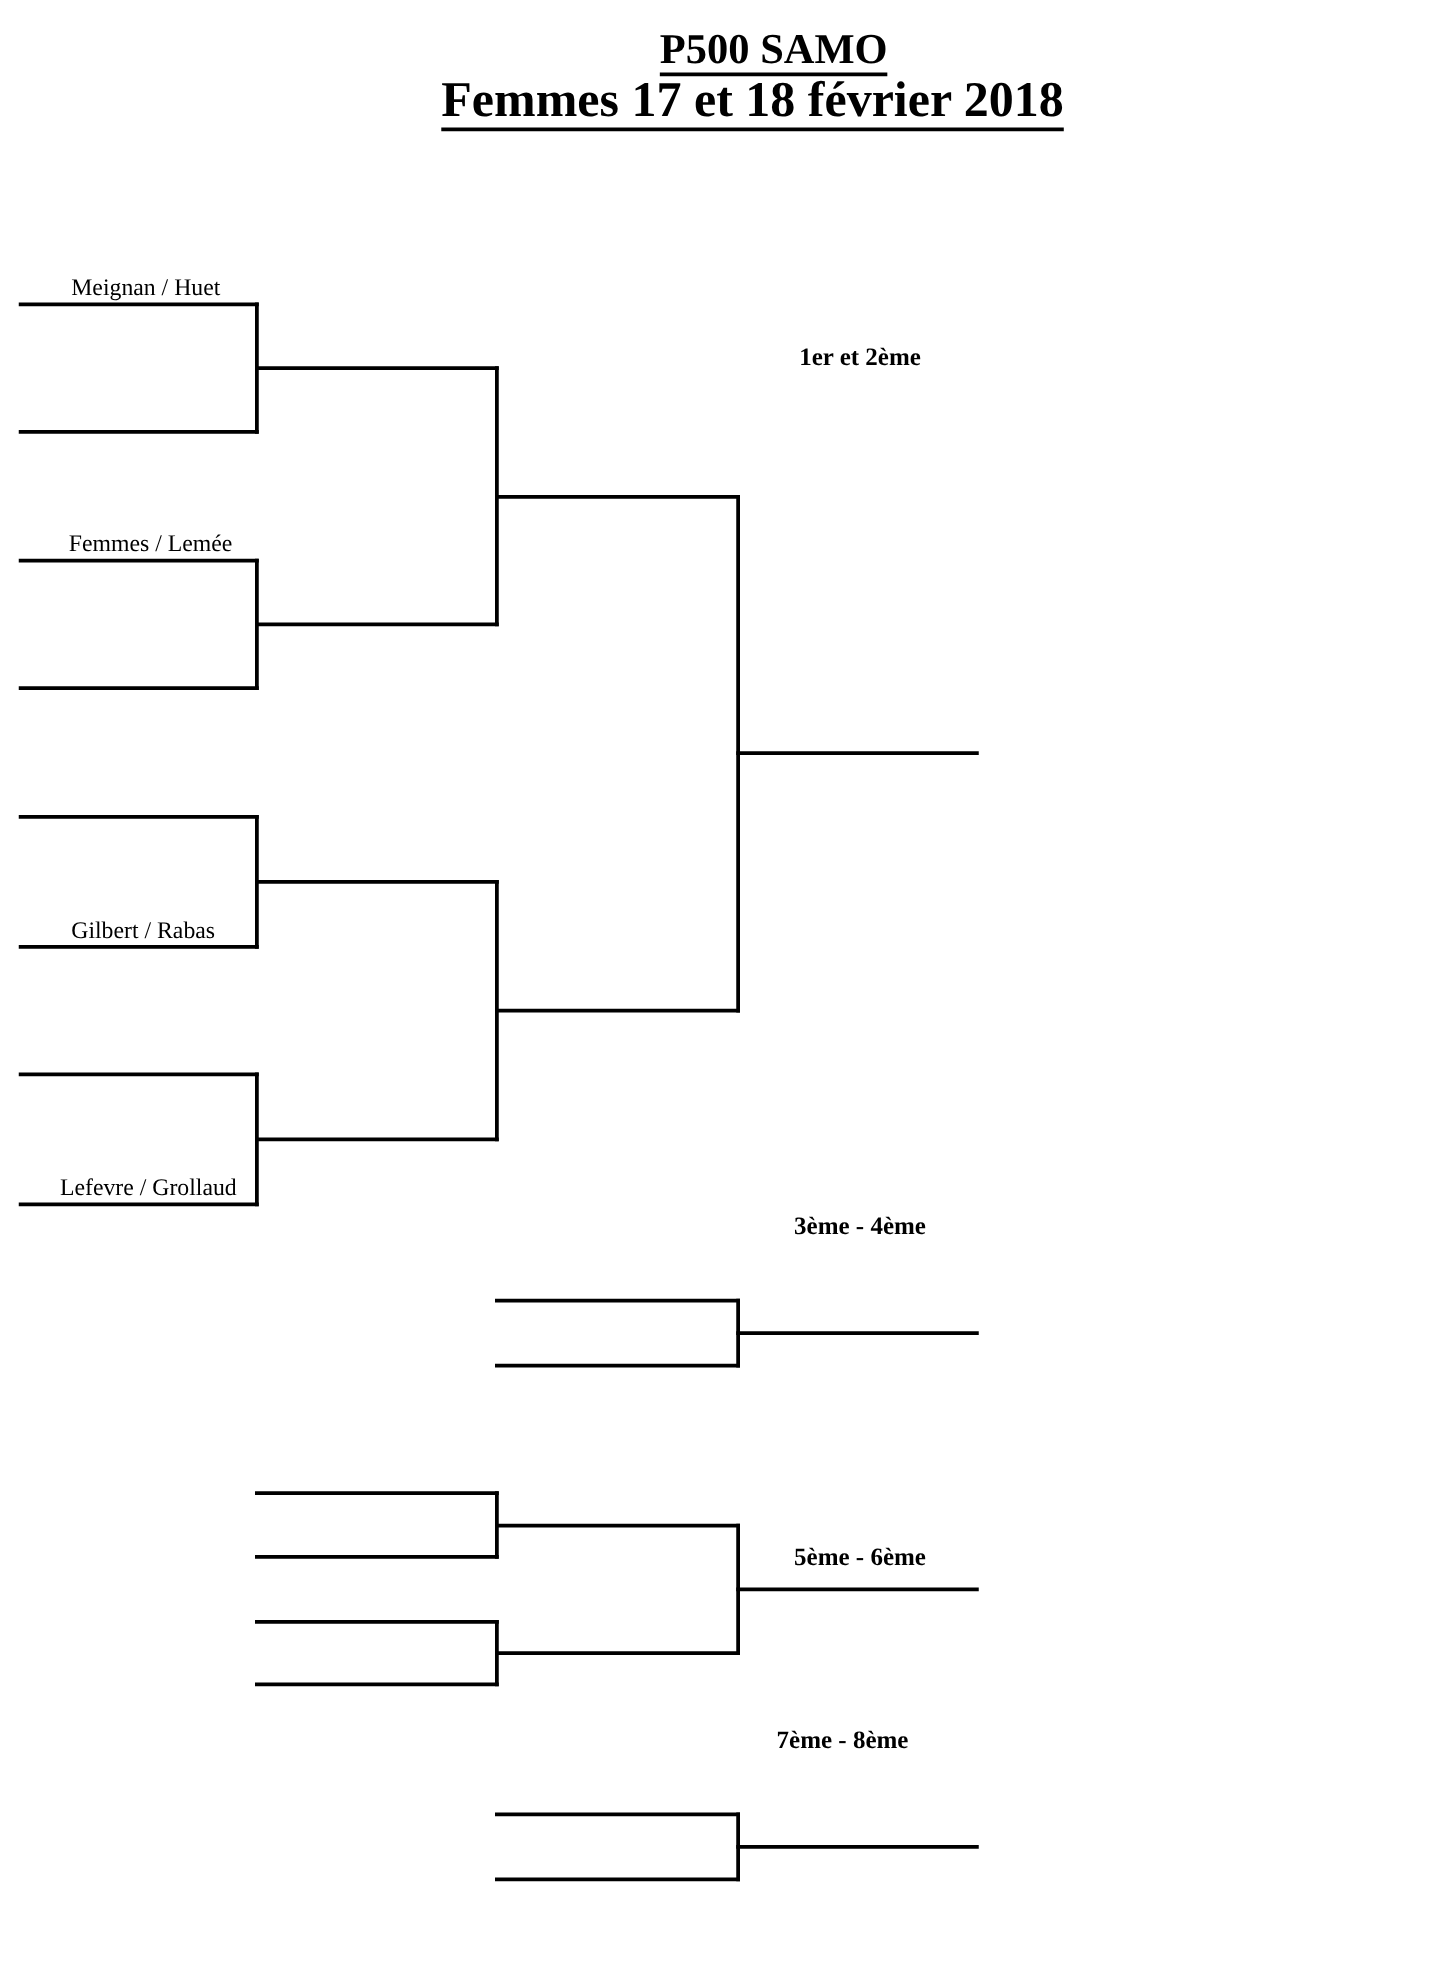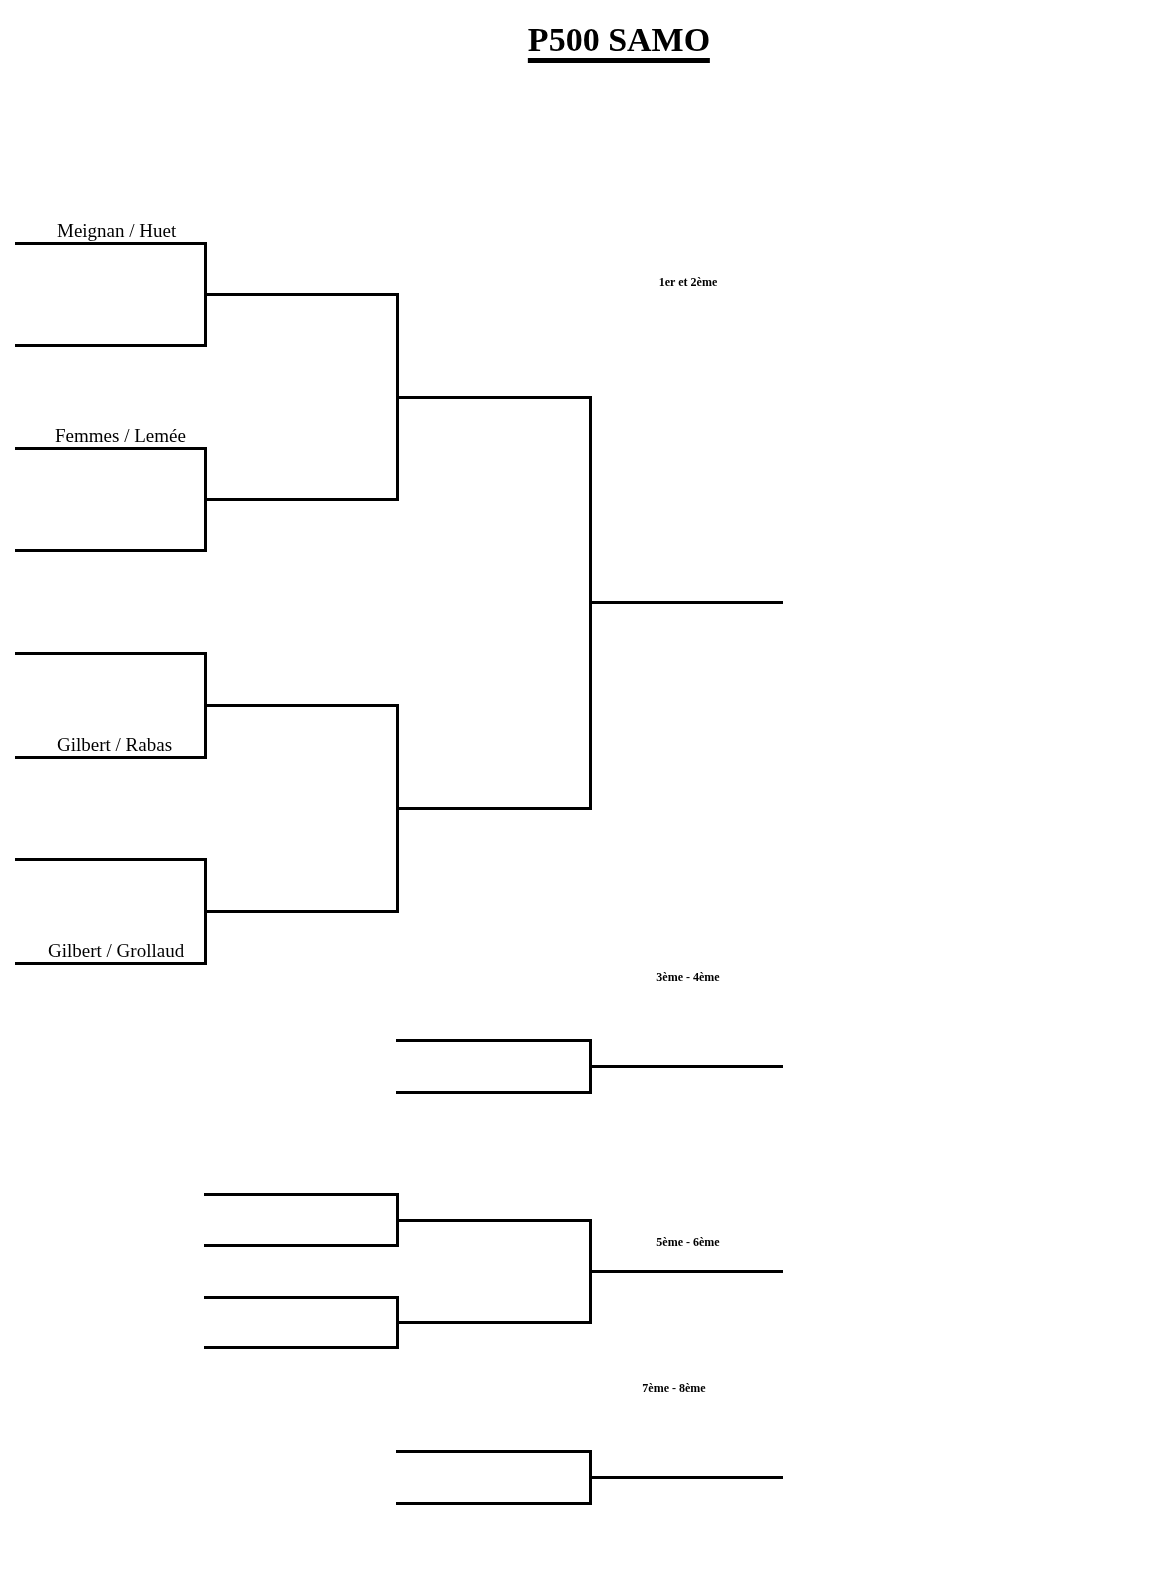--- a/index.html
+++ b/index.html
@@ -10,53 +10,54 @@
     background: #ffffff;
     font-family: "Liberation Serif", "DejaVu Serif", serif;
     color: #000000;
     overflow: hidden;
   }
   .title {
     position: absolute;
     transform: translateX(-50%);
     white-space: nowrap;
     font-weight: bold;
-    border-bottom: 5px solid #000000;
+    border-bottom: 3px solid #000000;
     line-height: 1.0;
   }
   #title-main { left: 619px; top: 23px; font-size: 34px; padding-bottom: 1px; }
   #title-sub  { left: 602px; top: 60px; font-size: 40px; padding-bottom: 2px; }
   .team-label {
     position: absolute;
     font-size: 19px;
     line-height: 1.0;
     white-space: nowrap;
     text-align: right;
   }
   .placement-heading {
     position: absolute;
     transform: translateX(-50%);
-    font-size: 12px;
+    font-size: 20px;
     font-weight: bold;
     line-height: 1.0;
     white-space: nowrap;
   }
   .ln { position: absolute; background: #000000; }
 </style>
 </head>
 <body>
 
 <div id="page">
 
   <div class="title" id="title-main">P500 SAMO</div>
+  <div class="title" id="title-sub">Femmes 17 et 18 février 2018</div>
 
   <div class="team-label" style="left:57px; top:221px;">Meignan / Huet</div>
   <div class="team-label" style="left:55px; top:426px;">Femmes / Lemée</div>
   <div class="team-label" style="left:57px; top:735px;">Gilbert / Rabas</div>
-  <div class="team-label" style="left:48px; top:941px;">Gilbert / Grollaud</div>
+  <div class="team-label" style="left:48px; top:941px;">Lefevre / Grollaud</div>
 
   <div class="placement-heading" style="left:688px; top:276px;">1er et 2ème</div>
   <div class="placement-heading" style="left:688px; top:971px;">3ème - 4ème</div>
   <div class="placement-heading" style="left:688px; top:1236px;">5ème - 6ème</div>
   <div class="placement-heading" style="left:674px; top:1382px;">7ème - 8ème</div>
 
   <div>
     <i class="ln" style="left:15px;  top:242px;  width:192px; height:3px;"></i>
     <i class="ln" style="left:15px;  top:344px;  width:192px; height:3px;"></i>
     <i class="ln" style="left:15px;  top:447px;  width:192px; height:3px;"></i>

